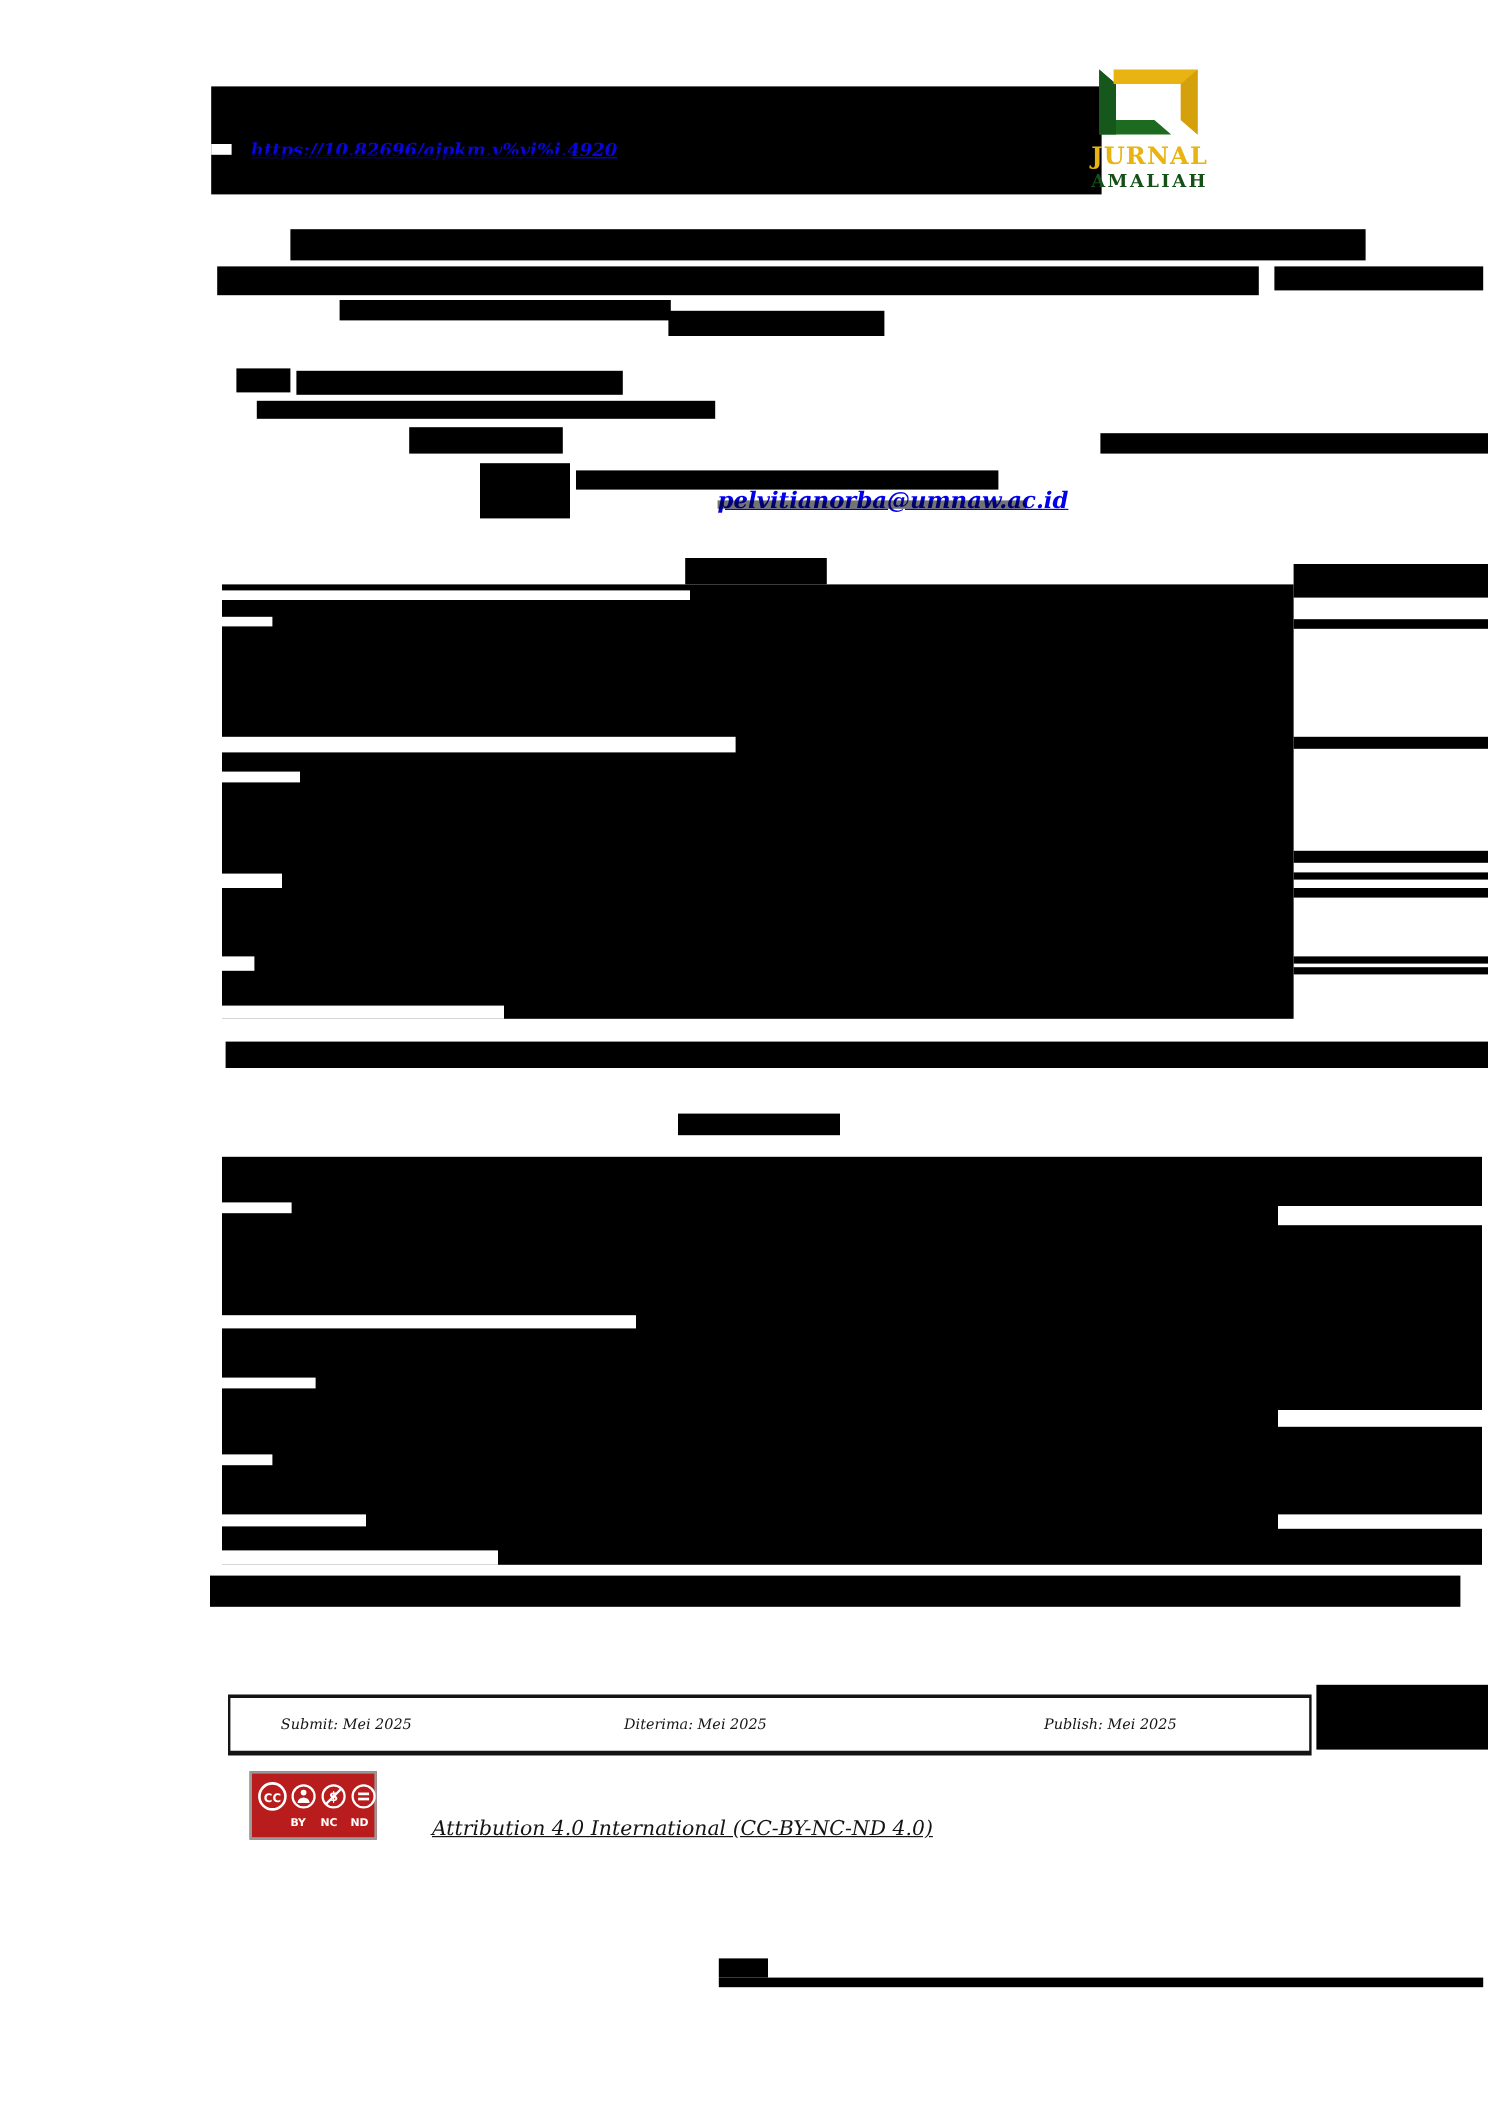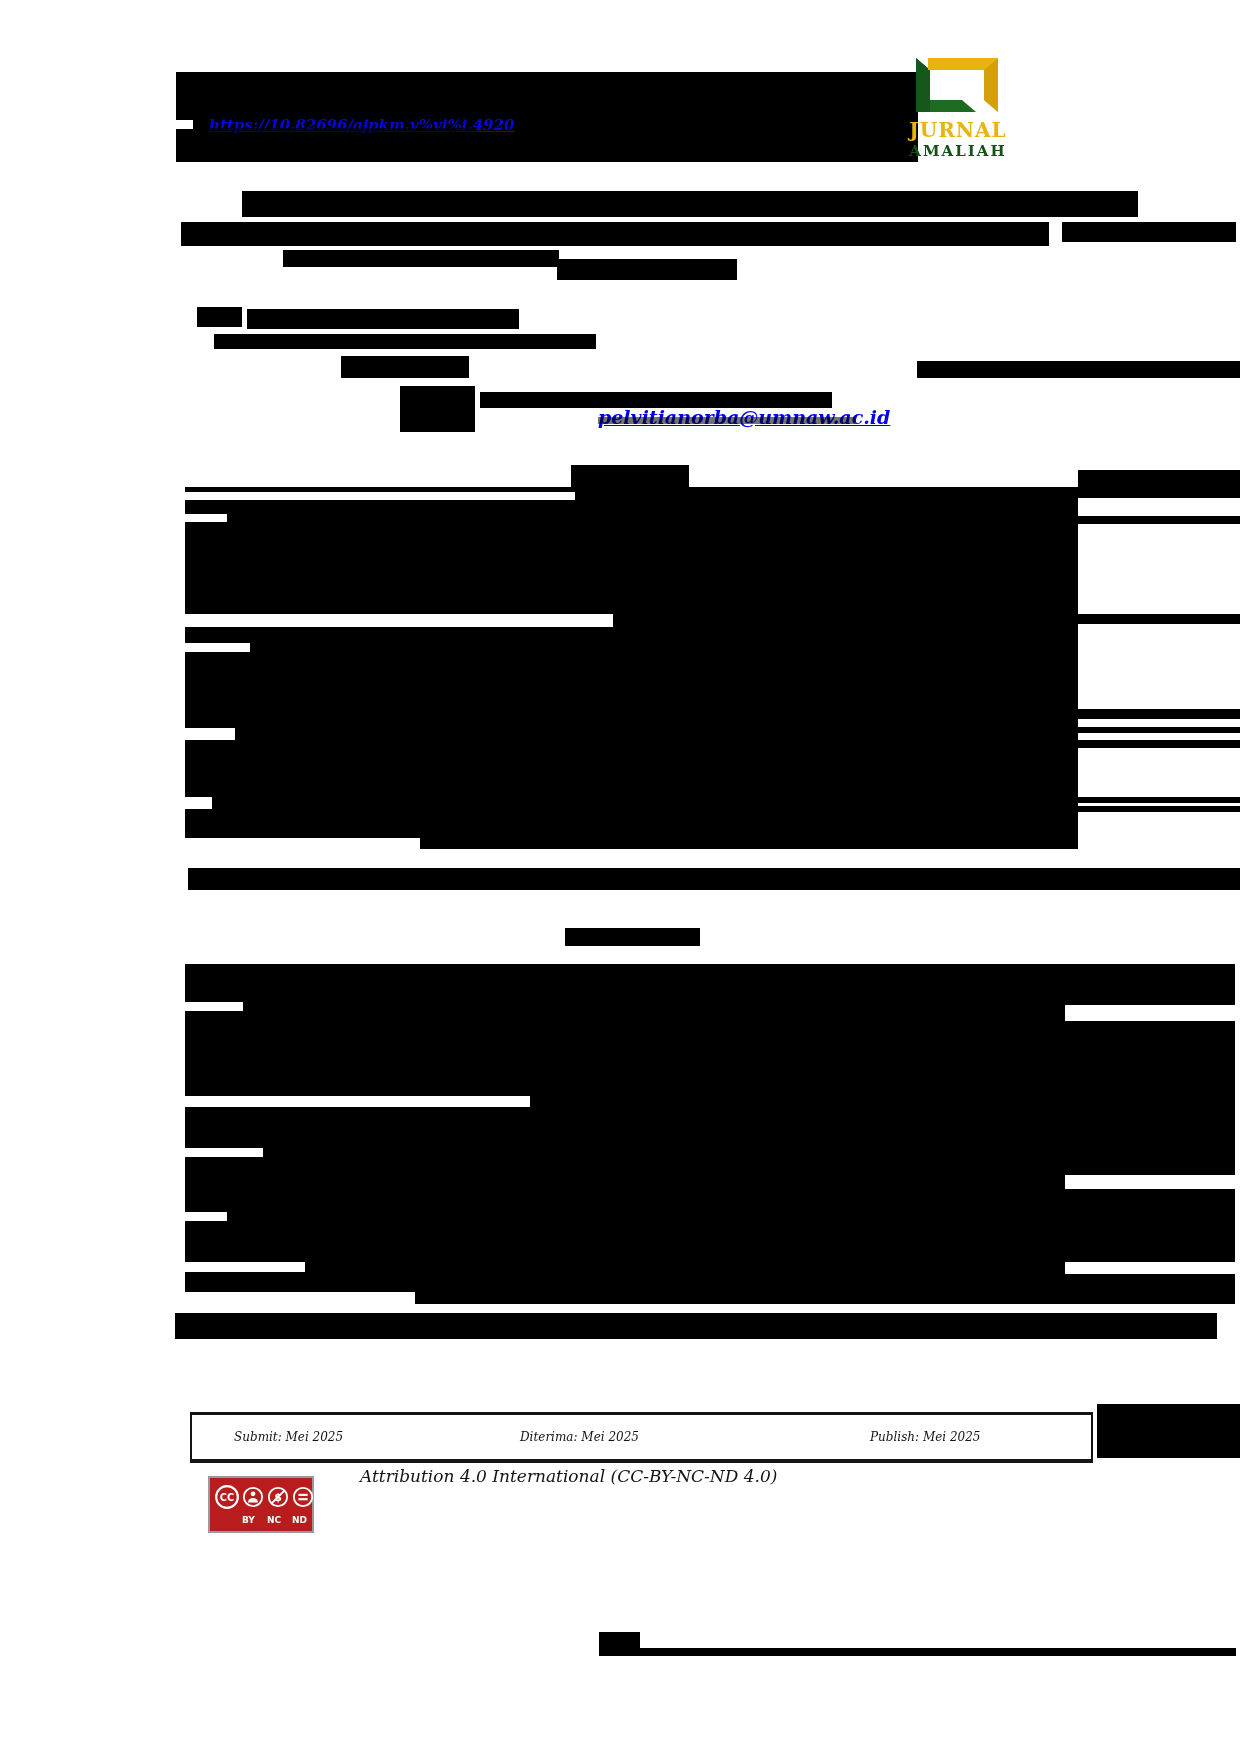--- a/index.html
+++ b/index.html
@@ -78,21 +78,21 @@
     <svg style="position:absolute;left:82px;top:8px;" width="22" height="22" viewBox="0 0 24 24">
       <circle cx="12" cy="12" r="10" fill="none" stroke="#fff" stroke-width="2"></circle>
       <rect x="7" y="8.5" width="10" height="2.4" fill="#fff"></rect>
       <rect x="7" y="13.2" width="10" height="2.4" fill="#fff"></rect>
     </svg>
     <span class="lbl" style="left:32px;">BY</span>
     <span class="lbl" style="left:57px;">NC</span>
     <span class="lbl" style="left:82px;">ND</span>
   </div>
 
-  <div class="license-line" style="top:1466px;">Attribution 4.0 International (CC-BY-NC-ND 4.0)</div>
+  <div class="license-line" style="top:1514px;text-decoration:underline;">Attribution 4.0 International (CC-BY-NC-ND 4.0)</div>
 
 <div class="blk" style="left: 176px; top: 72px; width: 742px; height: 90px;"></div>
     <div class="blk" style="left: 242px; top: 191px; width: 896px; height: 26px;"></div>
     <div class="blk" style="left: 181px; top: 222px; width: 868px; height: 24px;"></div>
     <div class="blk" style="left: 1062px; top: 222px; width: 174px; height: 20px;"></div>
     <div class="blk" style="left: 283px; top: 250px; width: 276px; height: 17px;"></div>
     <div class="blk" style="left: 557px; top: 259px; width: 180px; height: 21px;"></div>
     <div class="blk" style="left: 197px; top: 307px; width: 45px; height: 20px;"></div>
     <div class="blk" style="left: 247px; top: 309px; width: 272px; height: 20px;"></div>
     <div class="blk" style="left: 214px; top: 334px; width: 382px; height: 15px;"></div>

